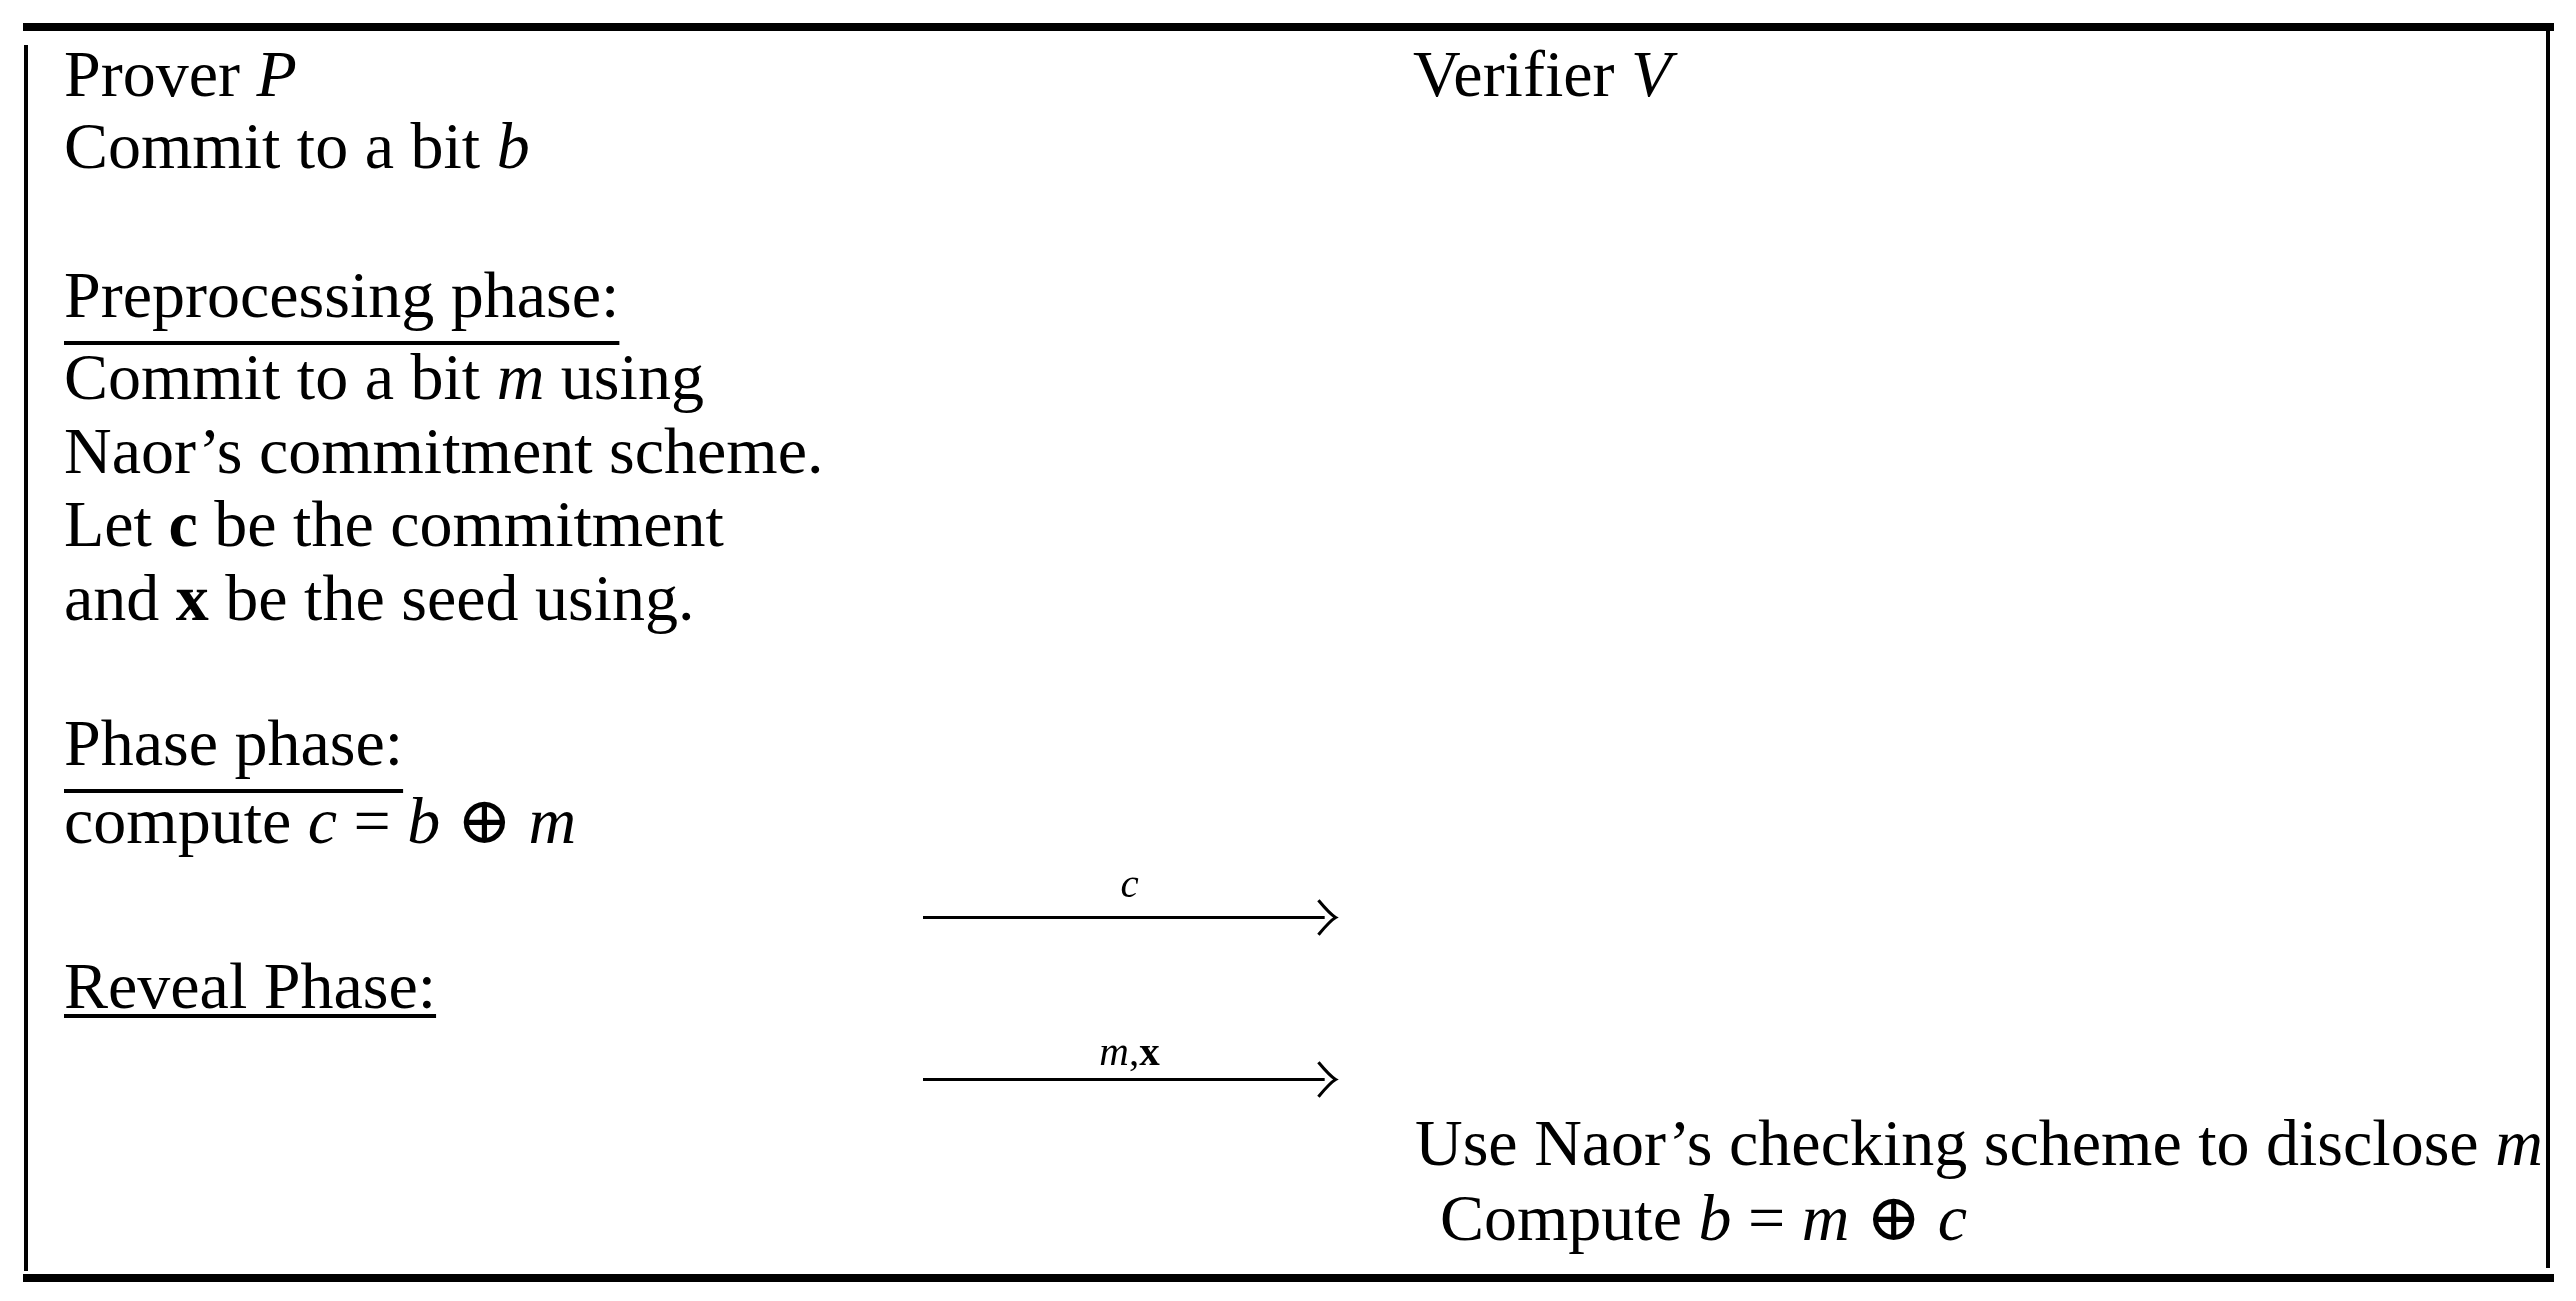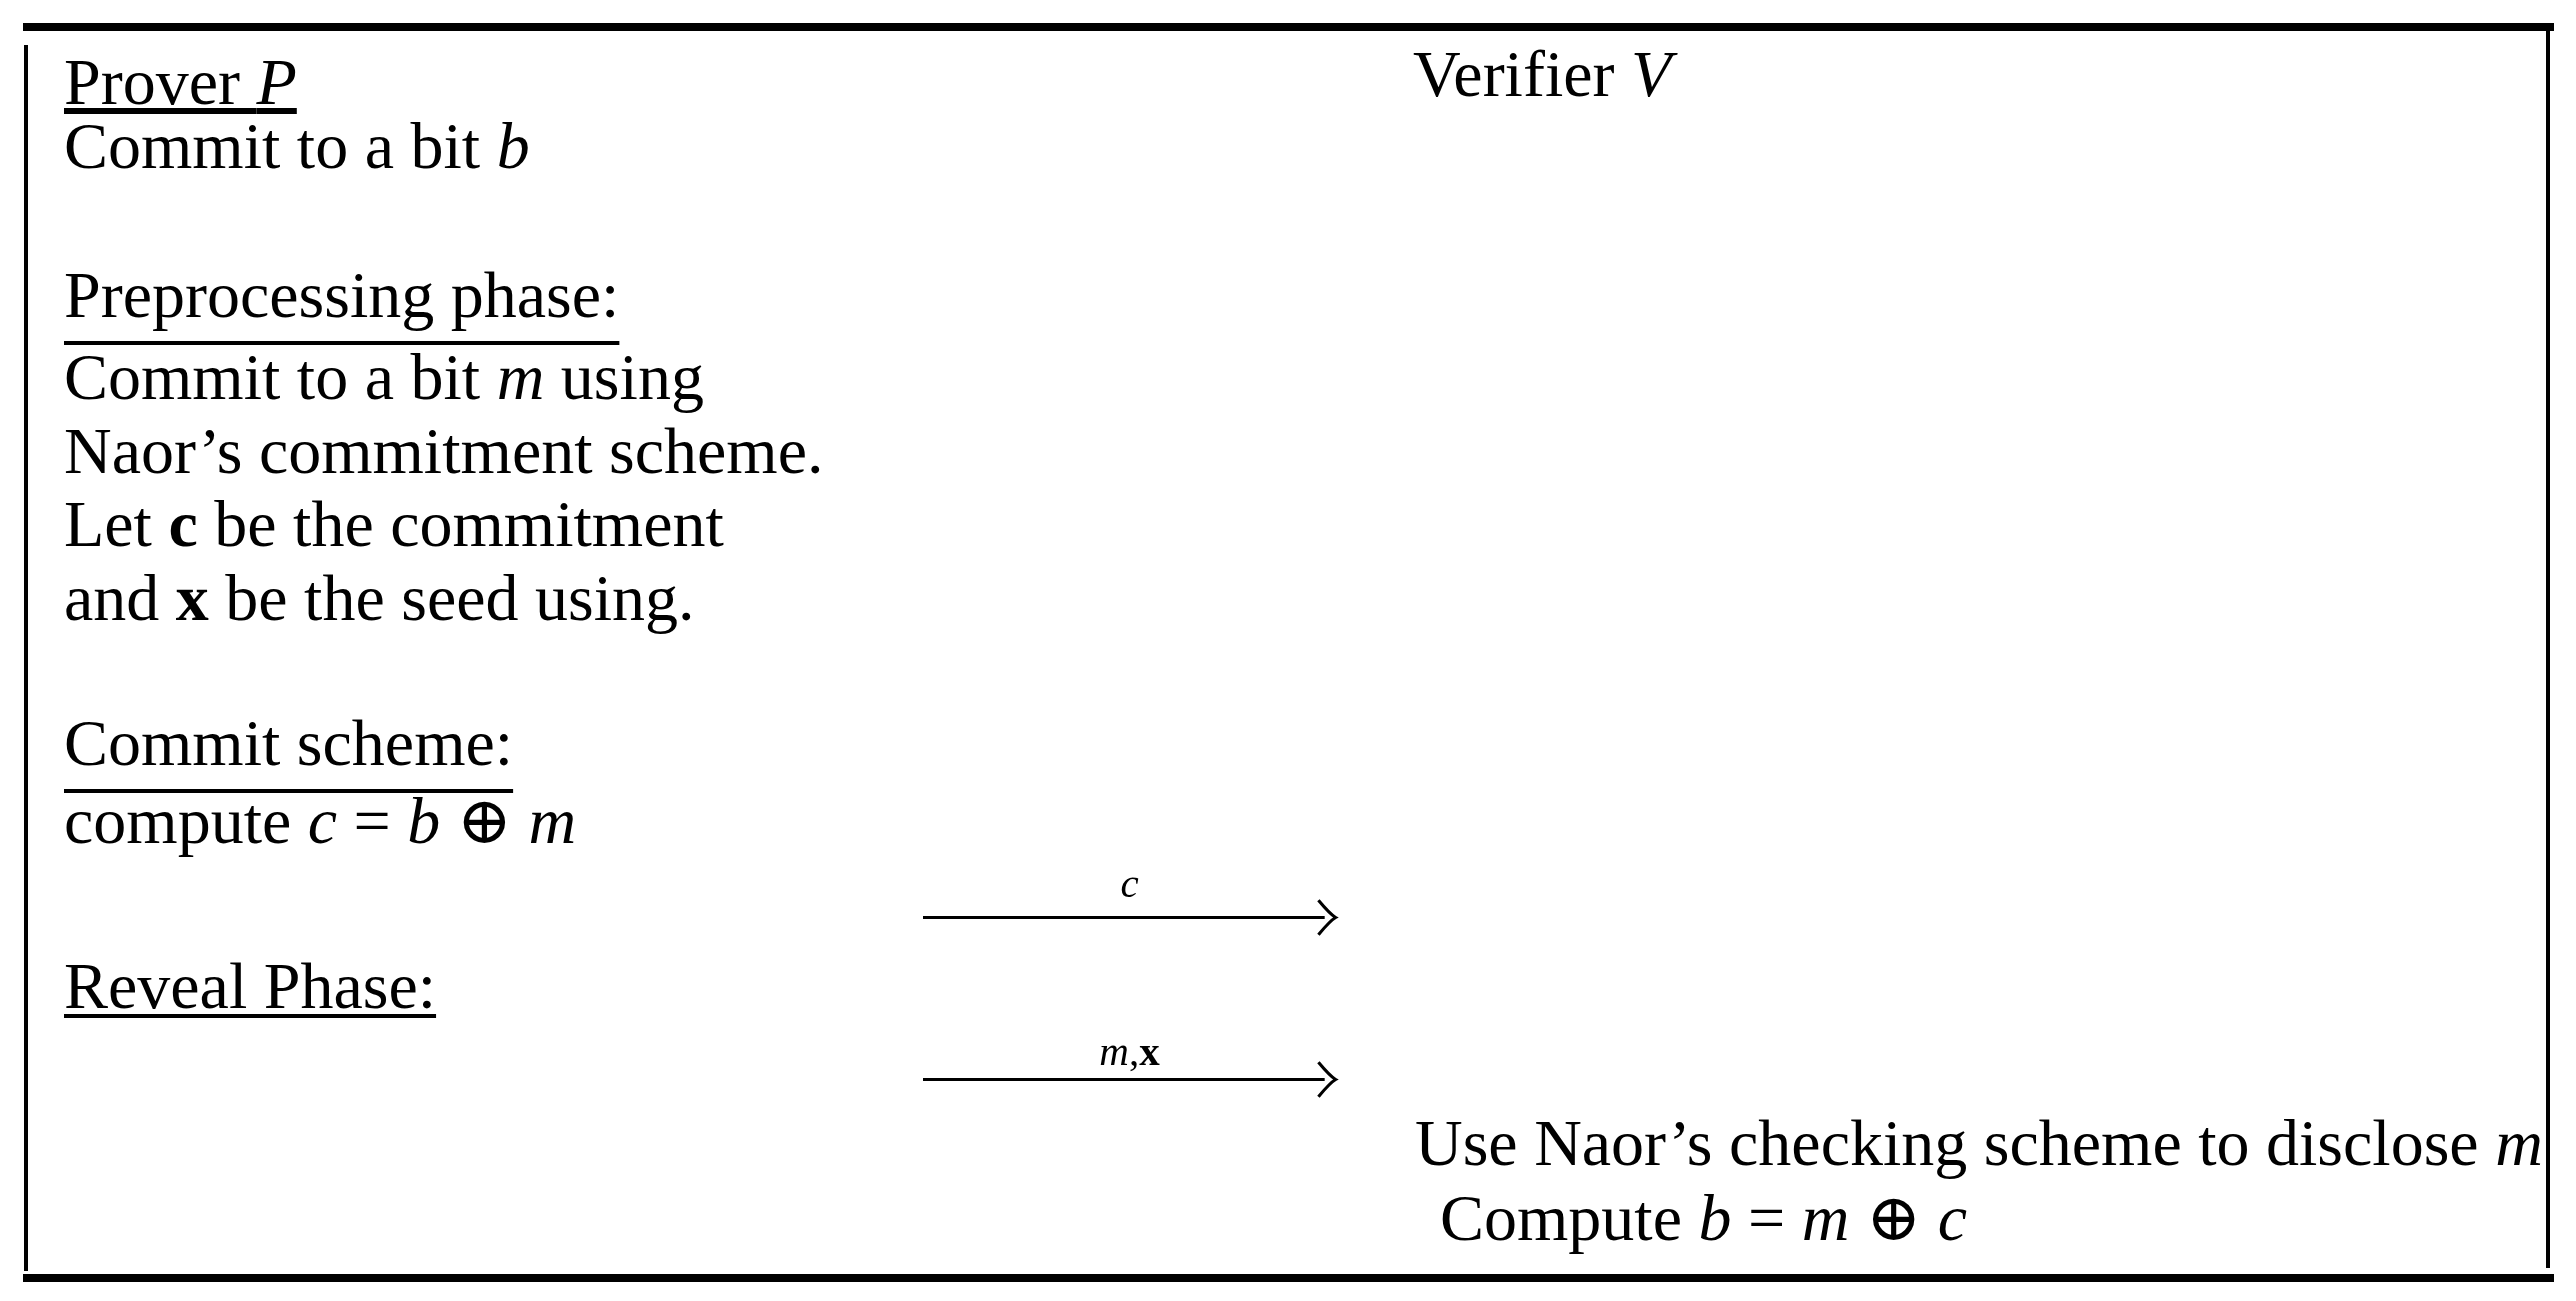--- a/index.html
+++ b/index.html
@@ -56,21 +56,21 @@
 </head>
 <body>
 
 <div id="canvas">
 
   <div class="rule" style="left:23px; top:23px; width:2531px; height:7.8px;"></div>
   <div class="rule" style="left:23px; top:1274px; width:2531px; height:7.8px;"></div>
   <div class="rule" style="left:24px; top:45px; width:3.9px; height:1226px;"></div>
   <div class="rule" style="left:2546px; top:30.5px; width:3.9px; height:1237px;"></div>
 
-  <div class="line" style="left:64px; top:49px;text-decoration:underline;">
+  <div class="line" style="left:64px; top:41px;">
     <span>Prover </span><span class="cal">P</span>
   </div>
 
   <div class="line" style="left:64px; top:113px;">
     <span>Commit to a bit </span><span class="mi">b</span>
   </div>
 
   <div class="line heading u-low" style="left:64px; top:262px;">Preprocessing phase:</div>
 
   <div class="line" style="left:64px; top:344px;">
@@ -80,21 +80,21 @@
   <div class="line" style="left:64px; top:418px;">Naor’s commitment scheme.</div>
 
   <div class="line" style="left:64px; top:491px;">
     <span>Let </span><span class="mb">c</span><span> be the commitment</span>
   </div>
 
   <div class="line" style="left:64px; top:565px;">
     <span>and </span><span class="mb">x</span><span> be the seed using.</span>
   </div>
 
-  <div class="line heading u-low" style="left:64px; top:710px;">Commit scheme:</div>
+  <div class="line heading u-low" style="left:64px; top:710px;">Phase phase:</div>
 
   <div class="line" style="left:64px; top:788px;">
     <span>compute </span><span class="mi">c</span><span> = </span><span class="mi">b</span><span> ⊕ </span><span class="mi">m</span>
   </div>
 
   <div class="line heading u-high" style="left:64px; top:953px;">Reveal Phase:</div>
 
   <div class="line" style="left:1413px; top:41px;">
     <span>Verifier </span><span class="cal">V</span>
   </div>

